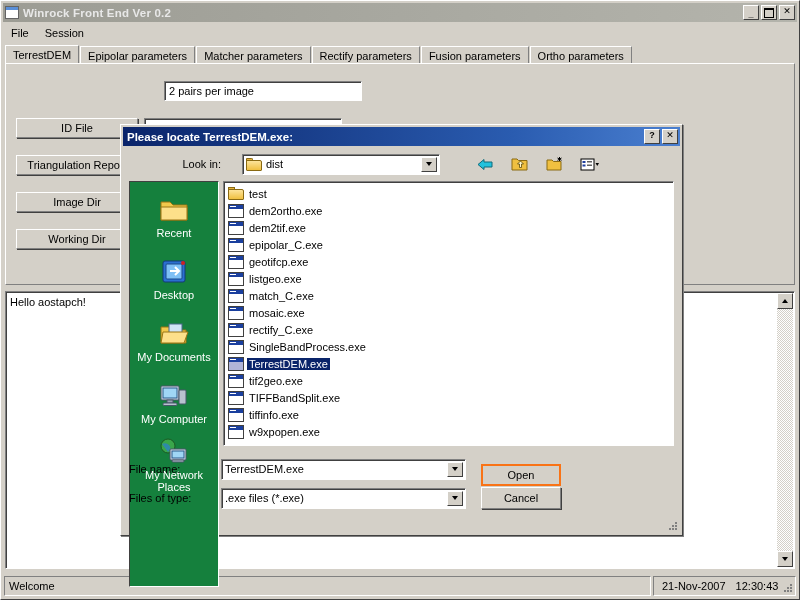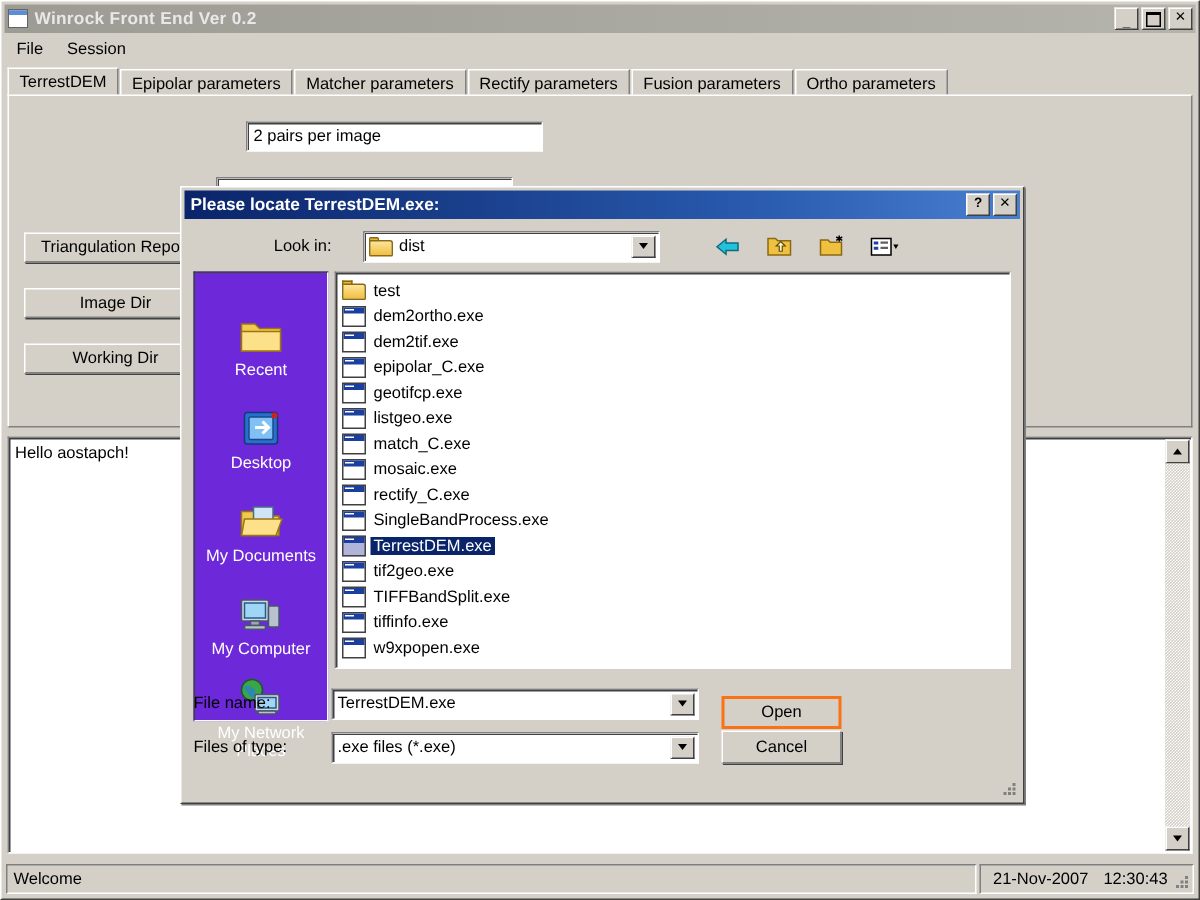--- a/index.html
+++ b/index.html
@@ -326,27 +326,27 @@
   .toolbtn {
     width: 22px; height: 21px;
     display: flex; align-items: center; justify-content: center;
     cursor: default;
     position: relative;
   }
 
   
   .places {
     position: absolute; left: 8px; top: 56px;
-    width: 90px; height: 300px;
-    background: #6d28d9;
+    width: 90px; height: 406px;
+    background: #15803d;
     border: 1px solid #404040;
     border-right-color: #ffffff;
     border-bottom-color: #ffffff;
     box-sizing: border-box;
-    padding-top: 18px;
+    padding-top: 4px;
   }
   .place {
     height: 62px;
     display: flex; flex-direction: column;
     align-items: center; justify-content: center;
     color: #ffffff;
     font-size: 11px;
     text-align: center;
     line-height: 12px;
     cursor: default;
@@ -472,20 +472,21 @@
     <div class="tabstrip">
       <span class="tab active">TerrestDEM</span>
       <span class="tab">Epipolar parameters</span>
       <span class="tab">Matcher parameters</span>
       <span class="tab">Rectify parameters</span>
       <span class="tab">Fusion parameters</span>
       <span class="tab">Ortho parameters</span>
     </div>
 
     <div class="tabpanel">
+      <div class="form-btn" style="left:10px; top:54px;">ID File</div>
       <div class="form-btn" style="left:10px; top:91px;">Triangulation Report</div>
       <div class="form-btn" style="left:10px; top:128px;">Image Dir</div>
       <div class="form-btn" style="left:10px; top:165px;">Working Dir</div>
 
       <div class="form-field" style="left:138px; top:17px; width:198px;margin-left:20px;">2 pairs per image</div>
       <div class="form-field" style="left:138px; top:54px; width:198px;"></div>
     </div>
 
     <div class="output-wrap">
       <div class="output-text">Hello aostapch!</div>

